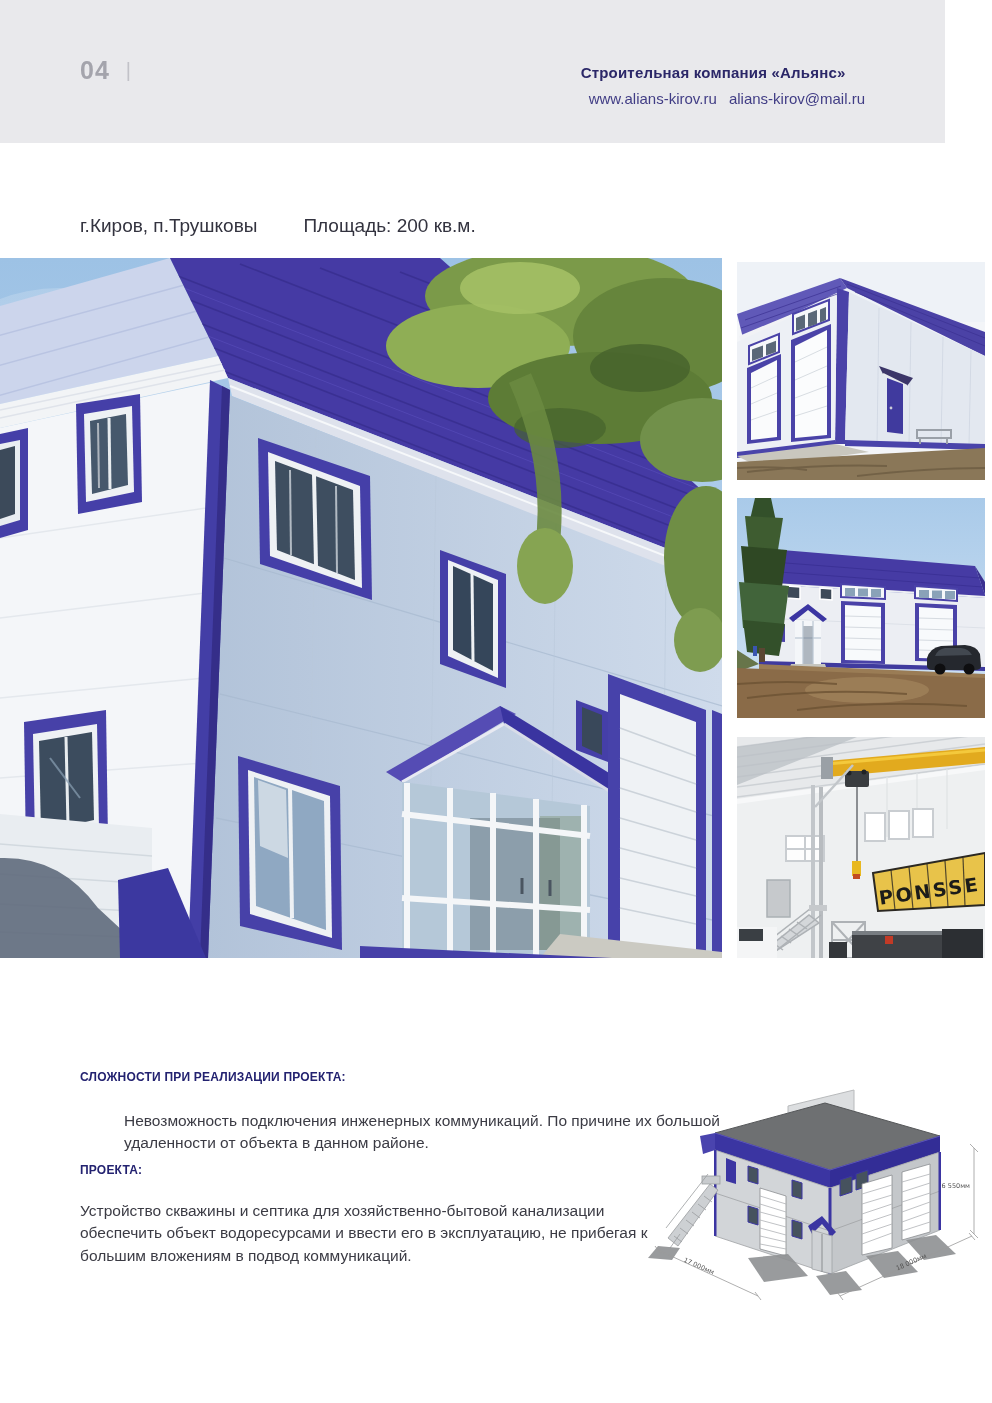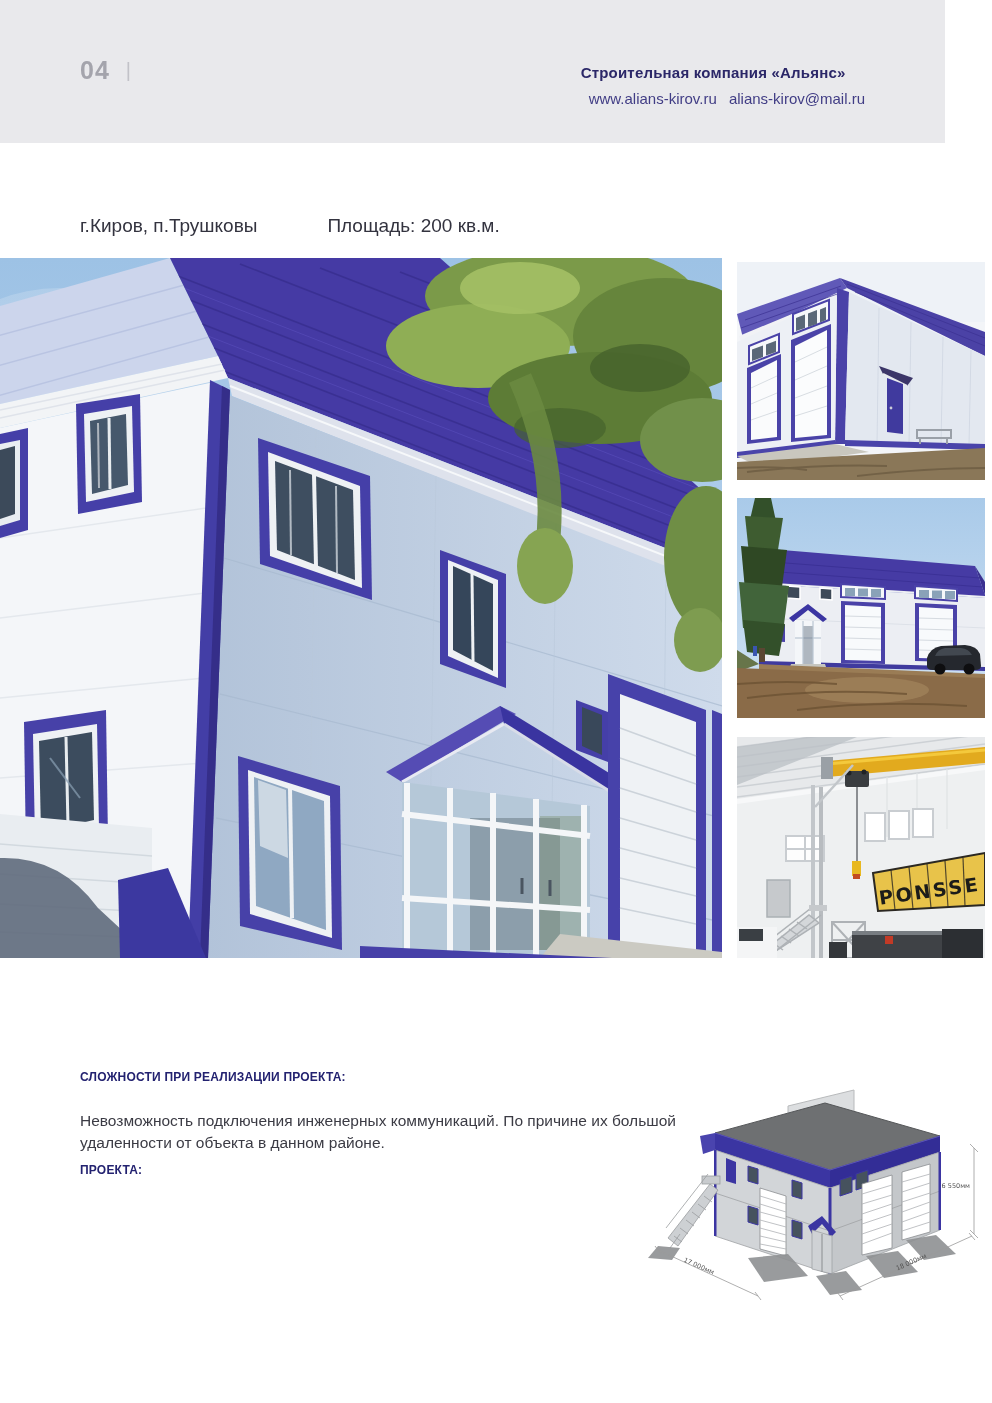--- a/index.html
+++ b/index.html
@@ -10,21 +10,21 @@
   .header-left{position:absolute;left:80px;top:56px;display:flex;align-items:center;}
   .page-num{font-size:25px;font-weight:700;color:#a4a4ac;letter-spacing:1px;}
   .hdr-div{font-size:20px;color:#c2c2c8;margin:0 16px;font-weight:400;}
   .section-title{font-size:22px;font-style:italic;color:#3b3b46;font-weight:500;}
   .header-right{position:absolute;right:80px;top:48px;margin-top:16px;}
   .company{font-size:15px;font-weight:700;color:#2b2768;letter-spacing:.2px;}
   .contact{margin-top:9px;font-size:15px;color:#413d85;}
   .contact span{margin-left:8px;}
   
   .proj-title{position:absolute;left:80px;top:174px;font-size:29px;font-weight:400;color:#3f3f4d;letter-spacing:1px;}
-  .proj-sub{position:absolute;left:80px;top:215px;display:flex;gap:70px;font-size:19px;color:#33333f;}
+  .proj-sub{position:absolute;left:80px;top:215px;display:flex;gap:46px;font-size:19px;color:#33333f;}
   
   .ph{position:absolute;}
   .ph svg{display:block;width:100%;height:100%;}
   
   .sec-h{position:absolute;left:80px;font-size:12px;font-weight:700;color:#232270;letter-spacing:.2px;}
   .sec-p{position:absolute;left:80px;width:600px;font-size:15.5px;line-height:1.45;color:#3b3b44;}
   .svg-label{font-family:"DejaVu Sans",sans-serif;}
 </style>
 </head>
 <body>
@@ -500,22 +500,23 @@
       <rect x="2" y="192" width="24" height="12" fill="#3a3f44"></rect>
       <rect x="115" y="196" width="90" height="25" fill="#3f4246"></rect>
       <rect x="115" y="194" width="90" height="4" fill="#787d82"></rect>
       <rect x="148" y="199" width="8" height="8" fill="#c23a26"></rect>
       <rect x="205" y="192" width="41" height="29" fill="#2c2f33"></rect>
       <rect x="92" y="205" width="18" height="16" fill="#33363a"></rect>
     </svg>
   </div>
 
   <div class="sec-h" style="top:1070px;">СЛОЖНОСТИ ПРИ РЕАЛИЗАЦИИ ПРОЕКТА:</div>
-  <div class="sec-p" style="top:1110px;">Невозможность подключения инженерных коммуникаций. По причине их большой удаленности от объекта в данном районе.</div>
+  <div class="sec-p" style="top:1110px;margin-left:44px;">Невозможность подключения инженерных коммуникаций. По причине их большой удаленности от объекта в данном районе.</div>
   <div class="sec-h" style="top:1163px;">ПРОЕКТА:</div>
+  <div class="sec-p" style="top:1200px;">Устройство скважины и септика для хозяйственно-бытовой канализации обеспечить объект водоресурсами и ввести его в эксплуатацию, не прибегая к большим вложениям в подвод коммуникаций.</div>
 
   <div class="ph" style="left:640px;top:1088px;width:350px;height:215px;">
     <svg viewBox="0 0 350 215" preserveAspectRatio="none">
 
       <polygon points="148,18 214,2 214,52 148,68" fill="#dcdee0" stroke="#b8babc" stroke-width="1"></polygon>
 
       <polygon points="75,45 185,15 300,48 190,82" fill="#6e7072" stroke="#555759" stroke-width="1"></polygon>
 
       <polygon points="60,48 75,45 75,62 63,66" fill="#4a44ae"></polygon>
       <polygon points="75,45 190,82 190,100 75,62" fill="#3b35a2"></polygon>

